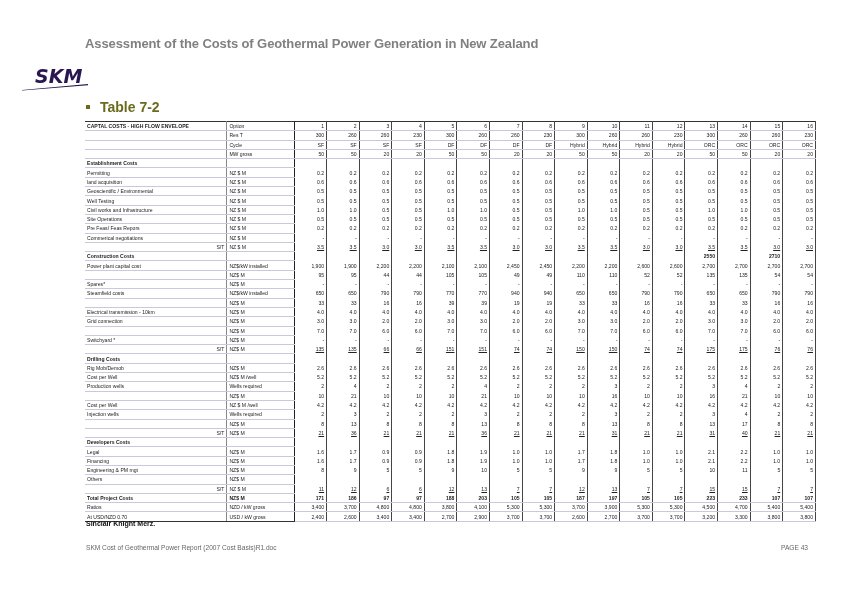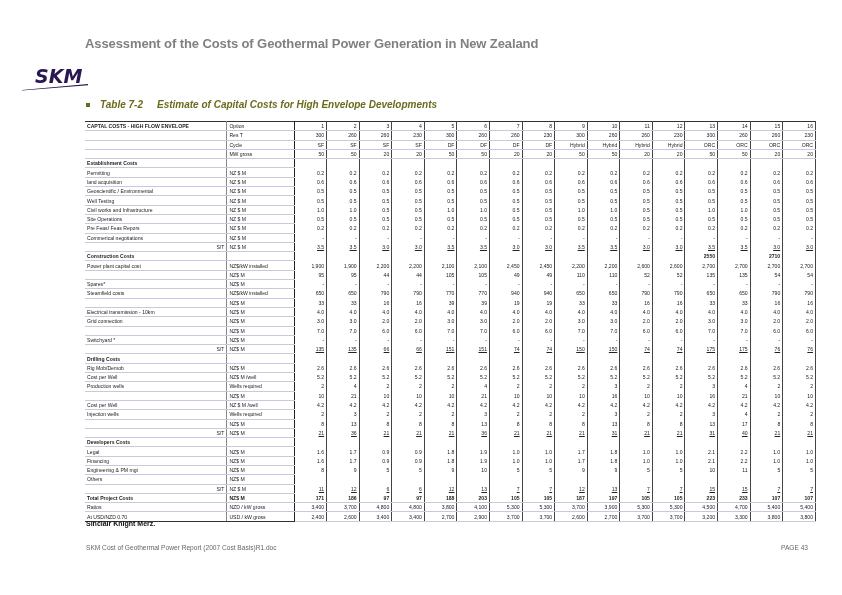--- a/index.html
+++ b/index.html
@@ -1,19 +1,19 @@
 <!DOCTYPE html>
 <html><head>
 <meta charset="utf-8">
 <style>
   html, body { margin: 0; padding: 0; background: #ffffff; }
   body { width: 842px; height: 595px; position: relative; overflow: hidden; font-family: "Liberation Sans", sans-serif; }
   .doc-header { position: absolute; left: 85px; top: 36px; font-size: 13px; font-weight: bold; color: #808080; letter-spacing: -0.1px; }
   .logo { position: absolute; left: 20px; top: 63px; width: 70px; height: 28px; }
-  .table-title { position: absolute; left: 86px; top: 99px; font-size: 10px; font-weight: bold; color: #6b6b1e; display: flex; align-items: center; font-style: italic; }
+  .table-title { position: absolute; left: 86px; top: 99px; font-size: 14px; font-weight: bold; color: #6b6b1e; display: flex; align-items: center; }
   .table-title .bullet { width: 4px; height: 4px; background: #6b6b1e; margin-right: 10px; }
   .table-title .num { margin-right: 14px; }
   .cost-table { position: absolute; left: 85px; top: 121px; border-collapse: collapse; font-family: "Liberation Sans", sans-serif; font-size: 5.1px; color: #222; table-layout: fixed; width: 731px; }
   .cost-table td { height: 8.3px; padding: 0 2px; line-height: 8px; white-space: nowrap; overflow: hidden; border-bottom: 0.6px solid #c9c9dc; }
   .cost-table td.lbl { width: 137px; border-right: 1px solid #888; }
   .cost-table td.unit { width: 62px; border-right: 1.2px solid #222; }
   .cost-table td.v { width: 27.5px; text-align: right; border-right: 1px solid #444; border-bottom-color: transparent; }
   .cost-table td.v.last { border-right: 1px solid #444; }
   .cost-table tr.hdr td.v { border-bottom: 0.6px solid #c9c9dc; }
   .cost-table tr.section td { font-weight: bold; border-top: 1.2px solid #333; }
@@ -36,21 +36,20 @@
 <div class="logo">
   <svg width="70" height="28" viewBox="0 0 70 28">
     <text x="15" y="20" font-family="DejaVu Sans, sans-serif" font-weight="bold" font-size="19" fill="#2a1650" font-style="italic">SKM</text>
     <path d="M2 27 L68 21 L68 22.3 L2 27.6 Z" fill="#2a1650"></path>
   </svg>
 </div>
 
 <div class="table-title">
   <span class="bullet"></span>
   <span class="num">Table 7-2</span>
-  <span>Estimate of Capital Costs for High Envelope Developments</span>
 </div>
 
 <table class="cost-table">
   <tbody id="tbody">
       <tr class="hdr first title-row">
         <td class="lbl">CAPTAL COSTS - HIGH FLOW ENVELOPE</td>
         <td class="unit">Option</td>
         <td class="v">1</td>
         <td class="v">2</td>
         <td class="v">3</td>

